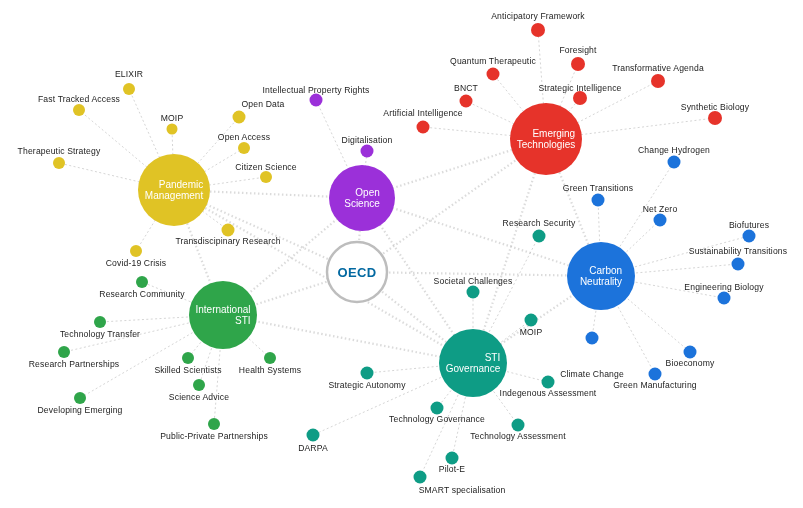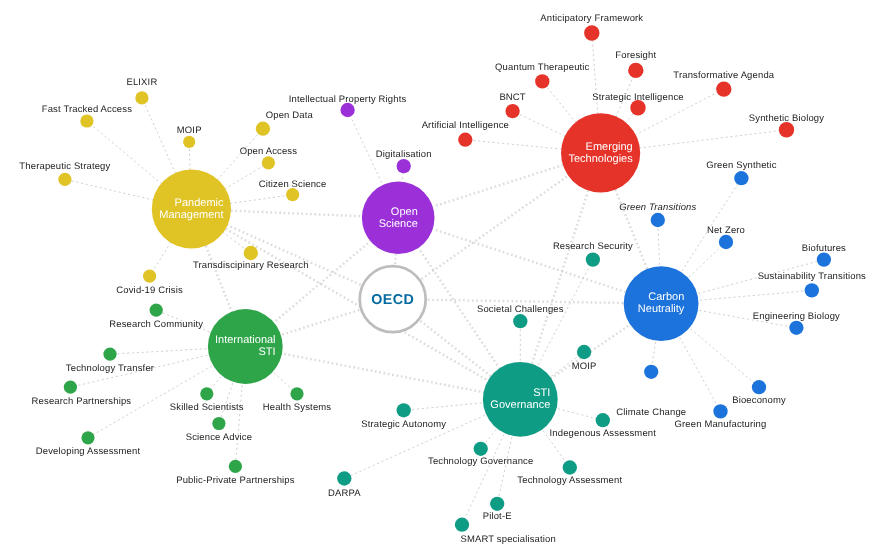--- a/index.html
+++ b/index.html
@@ -174,43 +174,43 @@
       <div class="node-label" style="left: 316px; top: 90px;">Intellectual Property Rights</div>
       <div class="node-label" style="left: 367px; top: 140px;">Digitalisation</div>
       <div class="node-label" style="left: 538px; top: 16px;">Anticipatory Framework</div>
       <div class="node-label" style="left: 578px; top: 50px;">Foresight</div>
       <div class="node-label" style="left: 493px; top: 61px;">Quantum Therapeutic</div>
       <div class="node-label" style="left: 658px; top: 68px;">Transformative Agenda</div>
       <div class="node-label" style="left: 466px; top: 88px;">BNCT</div>
       <div class="node-label" style="left: 580px; top: 88px;">Strategic Intelligence</div>
       <div class="node-label" style="left: 423px; top: 113px;">Artificial Intelligence</div>
       <div class="node-label" style="left: 715px; top: 107px;">Synthetic Biology</div>
-      <div class="node-label" style="left: 674px; top: 150px;">Green Synthetic</div>
-      <div class="node-label" style="left: 598px; top: 188px; font-style: italic;">Green Transitions</div>
+      <div class="node-label" style="left: 674px; top: 150px;">Change Hydrogen</div>
+      <div class="node-label" style="left: 598px; top: 188px;">Green Transitions</div>
       <div class="node-label" style="left: 660px; top: 209px;">Net Zero</div>
       <div class="node-label" style="left: 749px; top: 225px;">Biofutures</div>
       <div class="node-label" style="left: 738px; top: 251px;">Sustainability Transitions</div>
       <div class="node-label" style="left: 724px; top: 287px;">Engineering Biology</div>
       <div class="node-label" style="left: 592px; top: 350px; margin-top: 24px;">Climate Change</div>
       <div class="node-label" style="left: 690px; top: 363px;">Bioeconomy</div>
       <div class="node-label" style="left: 655px; top: 385px;">Green Manufacturing</div>
       <div class="node-label" style="left: 539px; top: 223px;">Research Security</div>
       <div class="node-label" style="left: 473px; top: 281px;">Societal Challenges</div>
       <div class="node-label" style="left: 531px; top: 332px;">MOIP</div>
       <div class="node-label" style="left: 548px; top: 393px;">Indegenous Assessment</div>
       <div class="node-label" style="left: 518px; top: 436px;">Technology Assessment</div>
       <div class="node-label" style="left: 452px; top: 469px;">Pilot-E</div>
       <div class="node-label" style="left: 420px; top: 490px; margin-left: 42px;">SMART specialisation</div>
       <div class="node-label" style="left: 437px; top: 419px;">Technology Governance</div>
       <div class="node-label" style="left: 367px; top: 385px;">Strategic Autonomy</div>
       <div class="node-label" style="left: 313px; top: 448px;">DARPA</div>
       <div class="node-label" style="left: 142px; top: 294px;">Research Community</div>
       <div class="node-label" style="left: 100px; top: 334px;">Technology Transfer</div>
       <div class="node-label" style="left: 64px; top: 364px; padding-left: 20px;">Research Partnerships</div>
-      <div class="node-label" style="left: 80px; top: 410px;">Developing Assessment</div>
+      <div class="node-label" style="left: 80px; top: 410px;">Developing Emerging</div>
       <div class="node-label" style="left: 188px; top: 370px;">Skilled Scientists</div>
       <div class="node-label" style="left: 199px; top: 397px;">Science Advice</div>
       <div class="node-label" style="left: 270px; top: 370px;">Health Systems</div>
       <div class="node-label" style="left: 214px; top: 436px;">Public-Private Partnerships</div>
       <div class="hub-label" style="left: 174px; top: 190px;">Pandemic
 Management</div>
       <div class="hub-label" style="left: 362px; top: 198px;">Open
 Science</div>
       <div class="hub-label" style="left: 546px; top: 139px;">Emerging
 Technologies</div>

